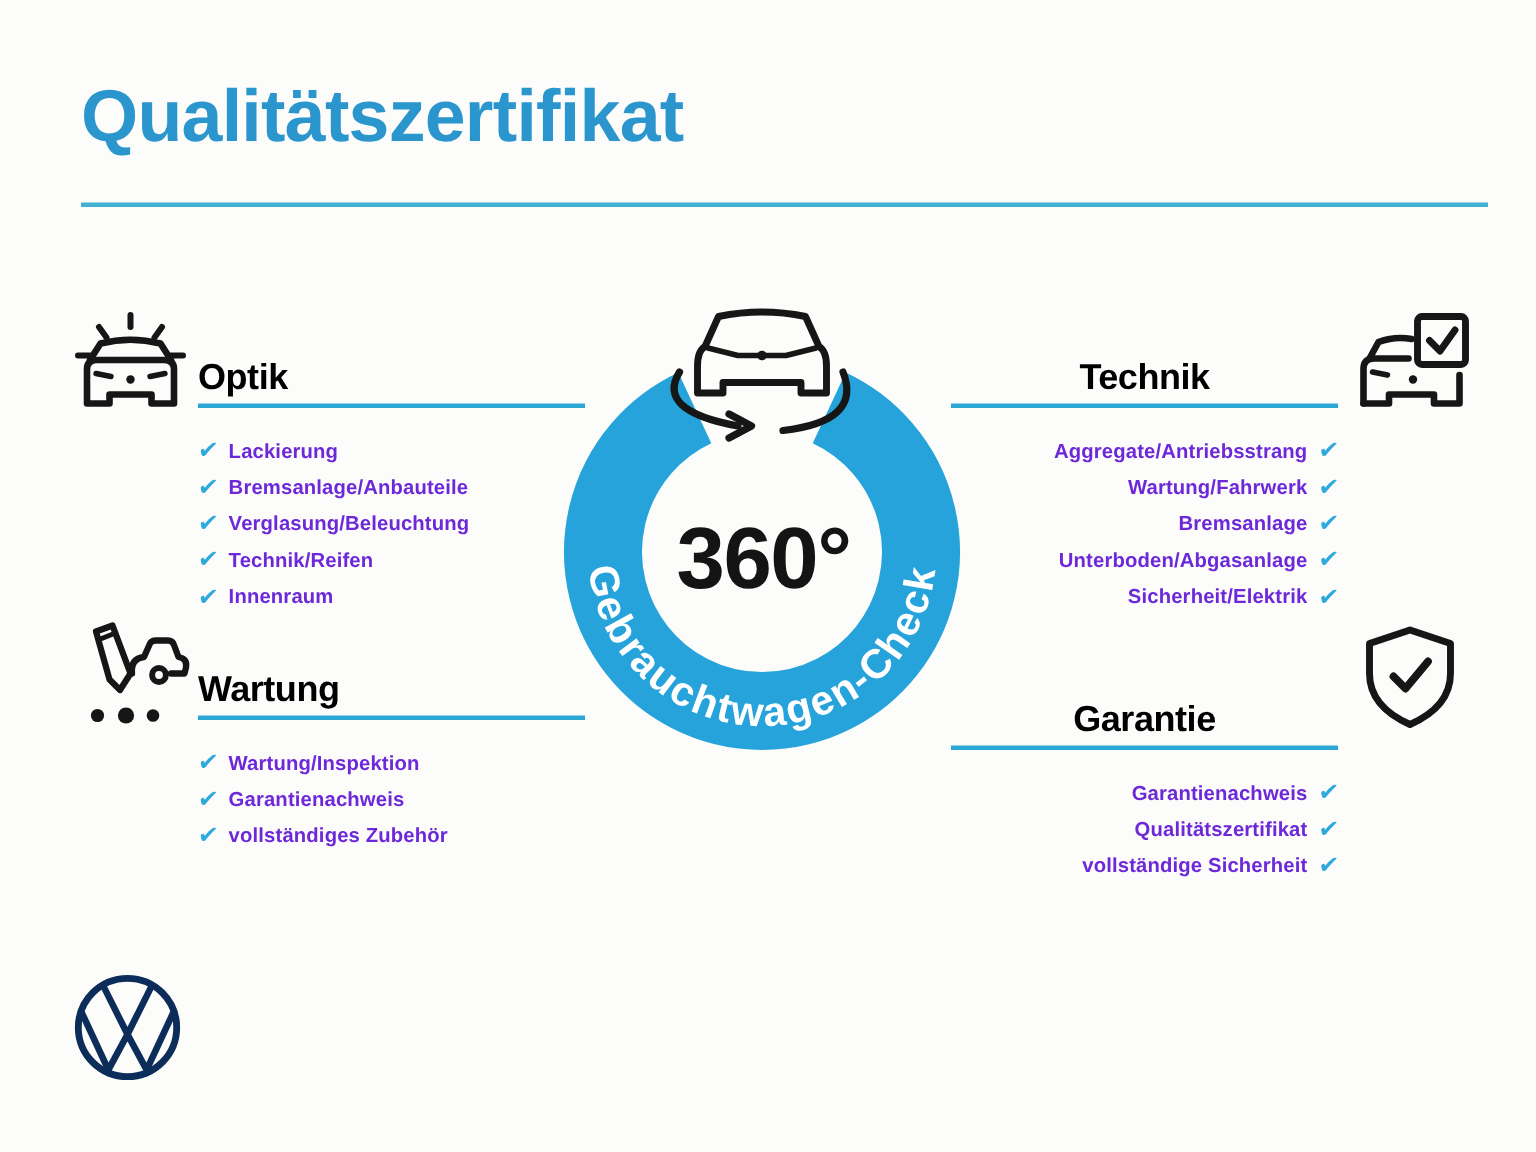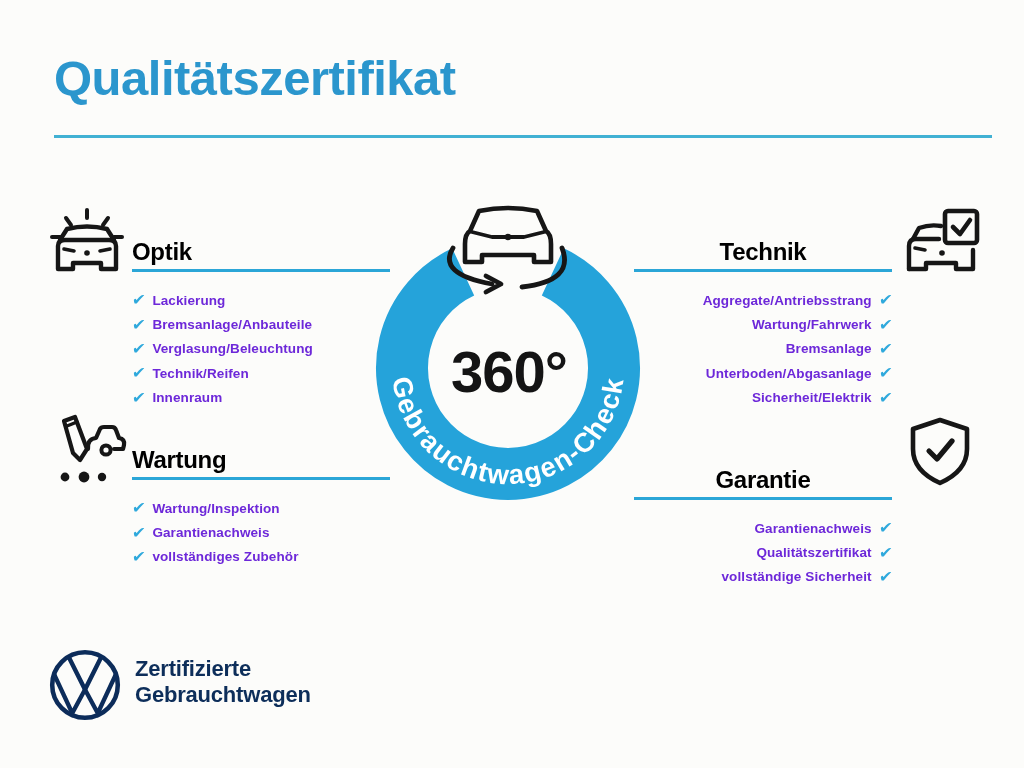--- a/index.html
+++ b/index.html
@@ -223,18 +223,14 @@
     </svg>
   </div>
 
   <div class="brand-logo">
     <svg width="82" height="82" viewBox="0 0 90 90">
       <circle cx="45" cy="45" r="36" fill="none" stroke="#0c2c5a" stroke-width="5"></circle>
       <path d="M27 14 L45 50 L63 14" fill="none" stroke="#0c2c5a" stroke-width="4.8" stroke-linejoin="miter"></path>
       <path d="M11 33 L31 76 L45 50 L59 76 L79 33" fill="none" stroke="#0c2c5a" stroke-width="4.8" stroke-linejoin="miter"></path>
     </svg>
   </div>
-  <div class="brand-text">
-    <div>Zertifizierte</div>
-    <div>Gebrauchtwagen</div>
-  </div>
 
 </div>
 
 </body></html>

